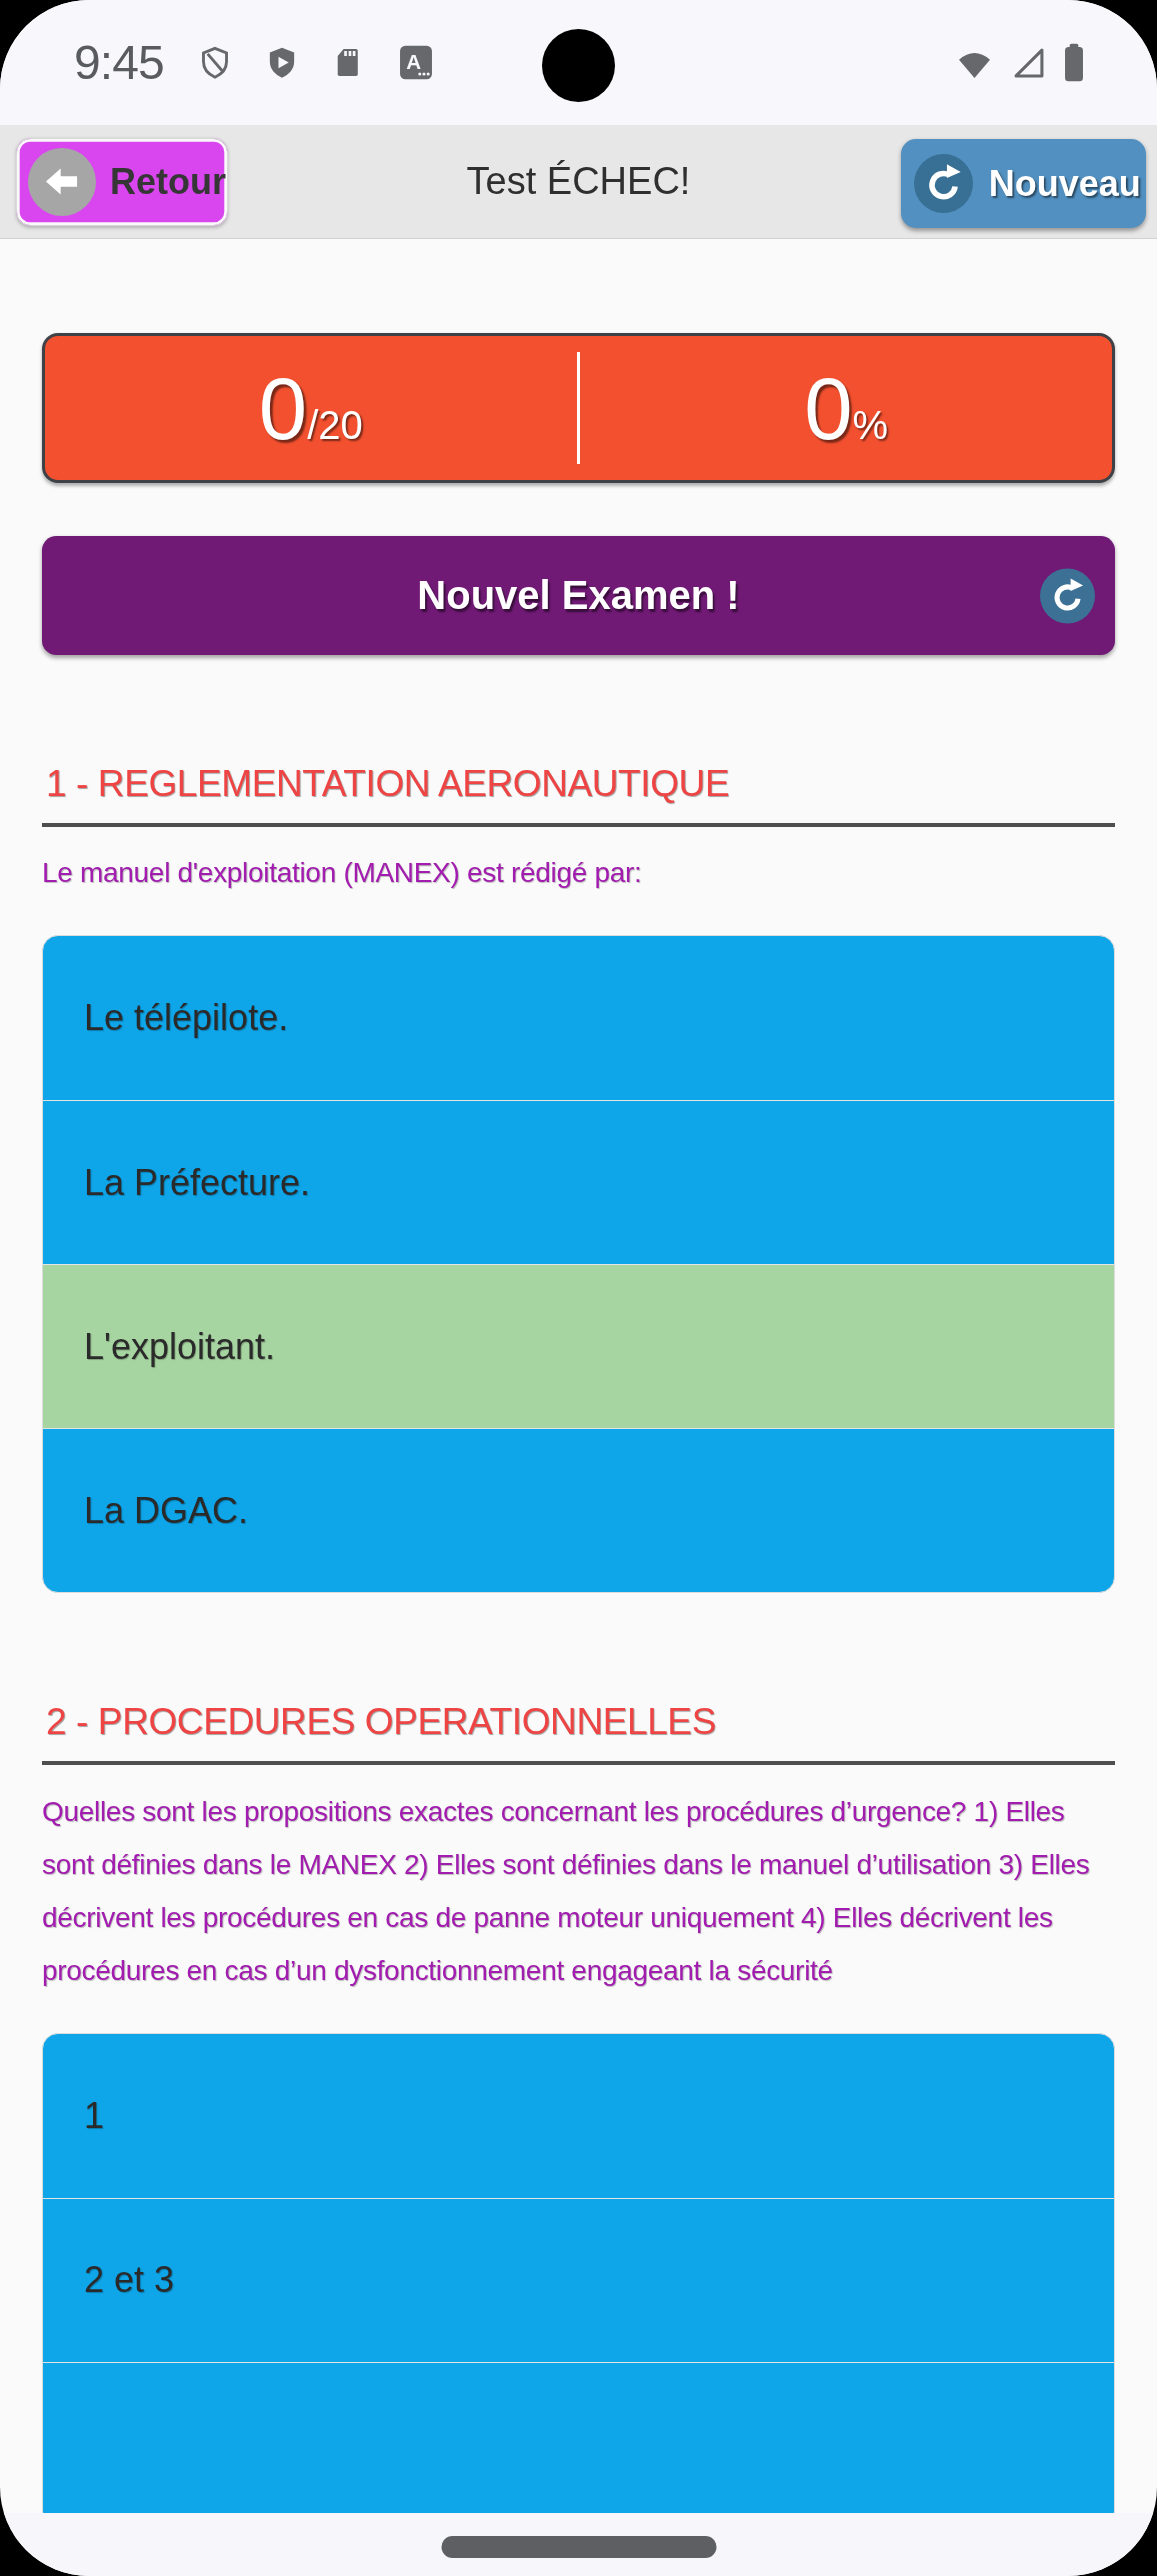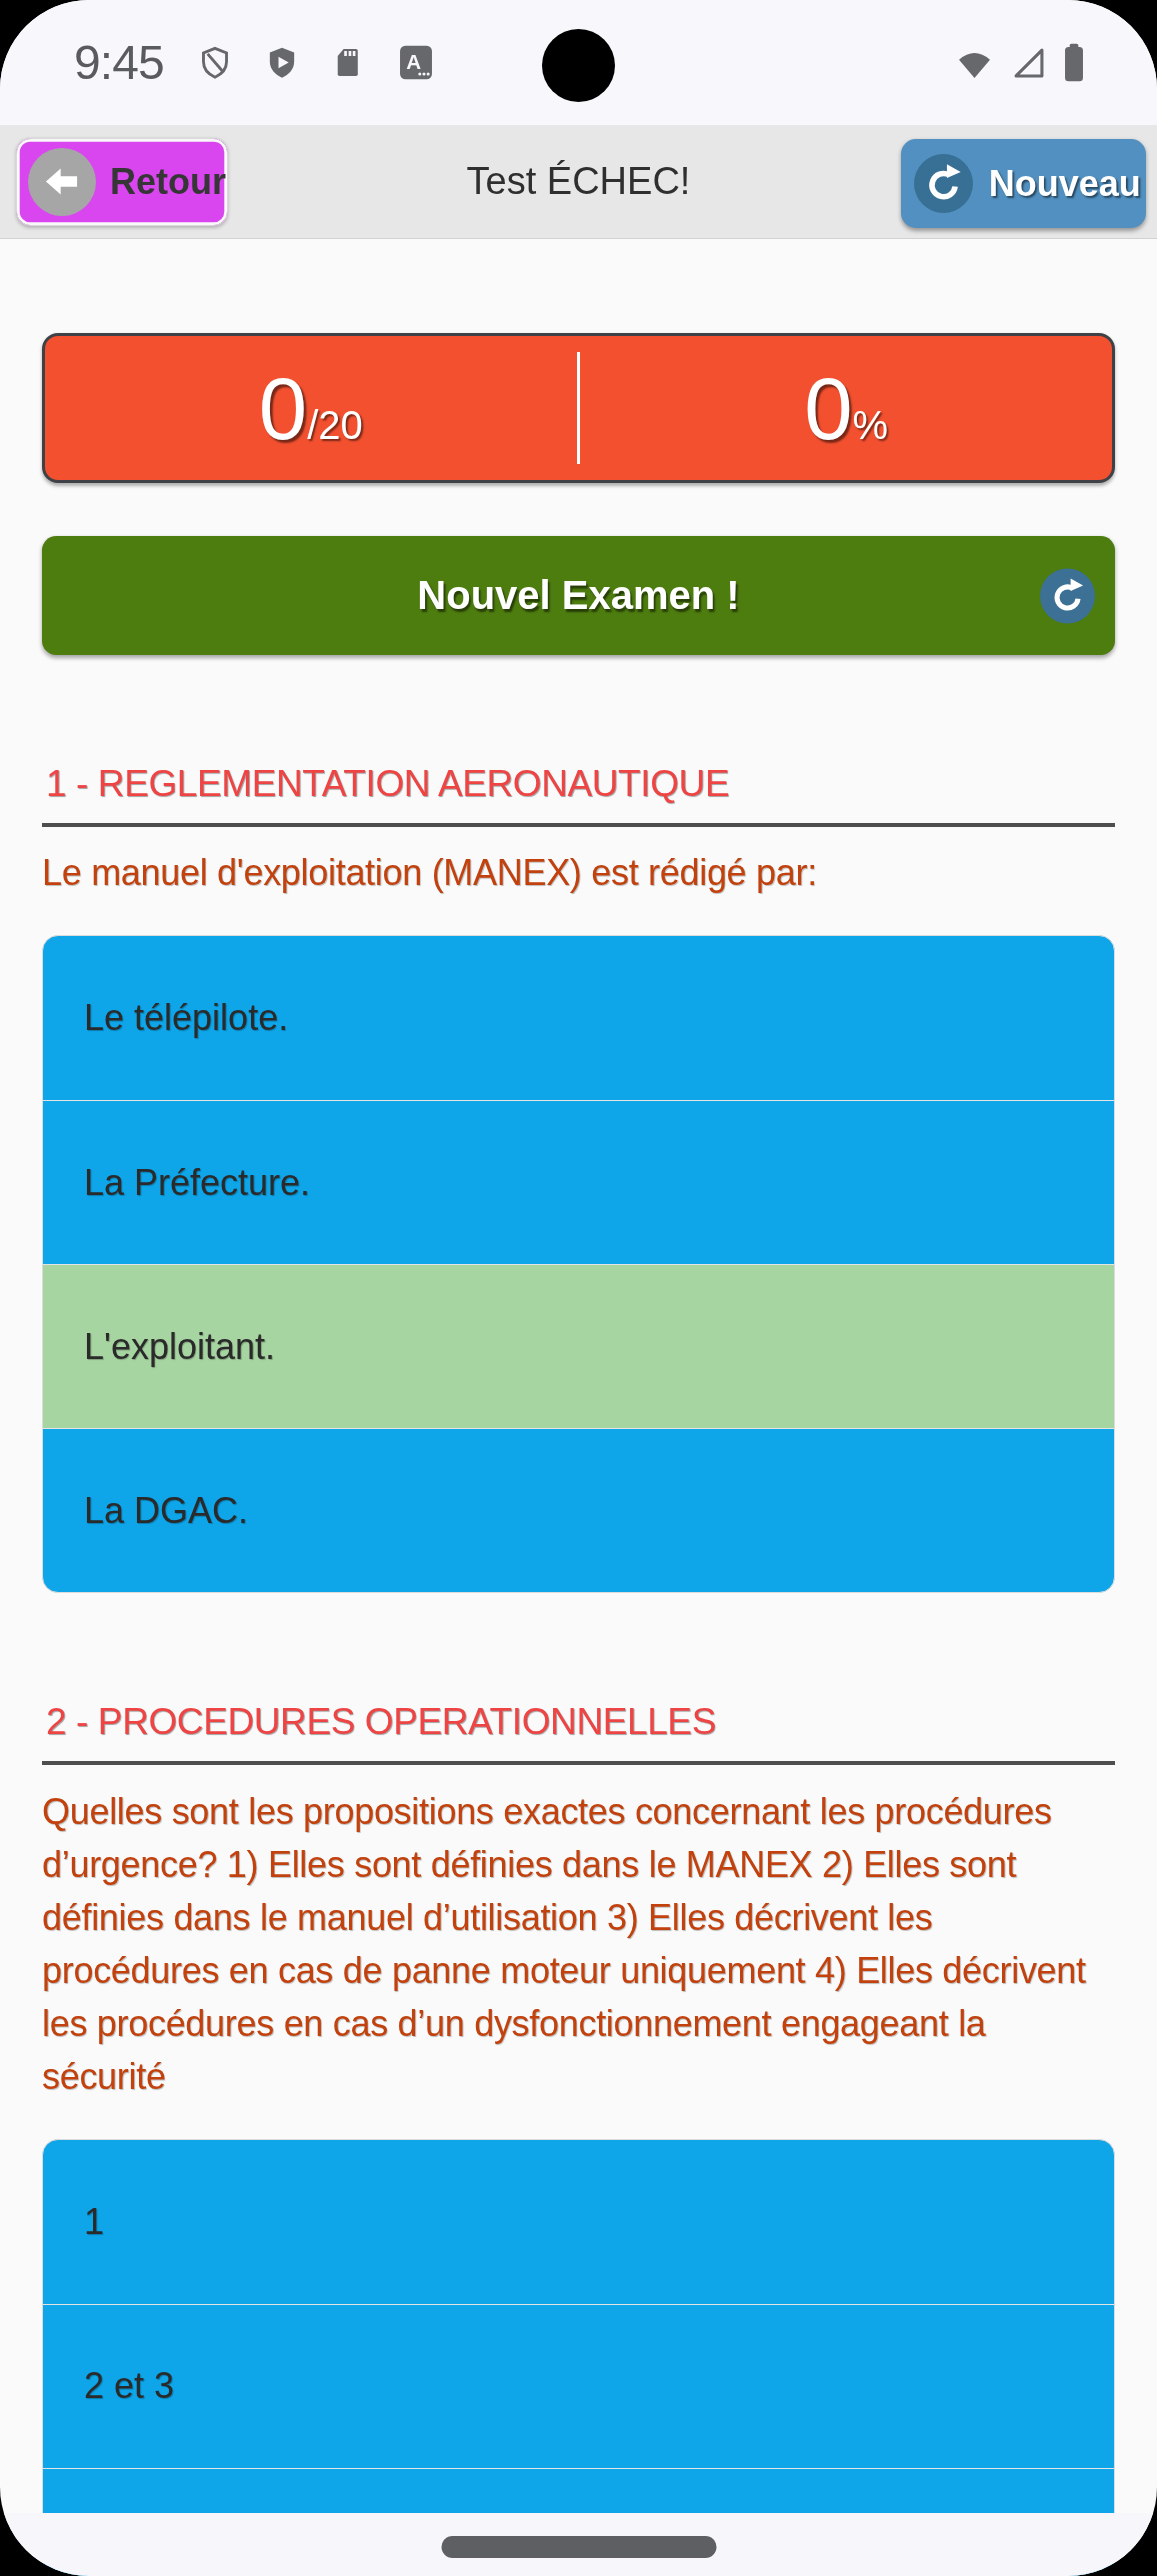--- a/index.html
+++ b/index.html
@@ -106,21 +106,21 @@
     text-shadow: 2.7px 2.7px 1.8px rgba(0,0,0,0.5);
   }
   .score-small {
     font-size: 40px; color: #fff;
     text-shadow: 1.8px 1.8px 1.8px rgba(0,0,0,0.5);
   }
   .score-divider { width: 3.6px; background: #fff; margin: 16px 0; }
   .new-exam {
     margin-top: 53px;
     width: 100%; height: 119px;
-    background: #4d7c0f;
+    background: #701a75;
     border: none; border-radius: 14.3px;
     box-shadow: 0 2.7px 4.5px rgba(0,0,0,0.35);
     position: relative;
     display: flex; align-items: center; justify-content: center;
     cursor: pointer;
     font-family: inherit;
   }
   .new-exam-label {
     font-size: 40px; font-weight: bold; color: #fff;
     text-shadow: 1.8px 2.7px 1.8px rgba(0,0,0,0.5);
@@ -136,22 +136,22 @@
     margin: 107px 4px 0;
     font-size: 37px; font-weight: 400;
     line-height: 43px;
     color: #ef4444;
     letter-spacing: -0.4px;
     text-shadow: 0.9px 0.9px 0.9px rgba(0,0,0,0.35);
   }
   .rule { margin: 18px 0 0; border: none; height: 3.6px; background: #4e4e4e; }
   .question {
     margin: 19.7px 0 0;
-    font-size: 36px; line-height: 53px;
-    color: #c2410c;
+    font-size: 28px; line-height: 53px;
+    color: #a21caf;
     letter-spacing: -0.3px;
     text-shadow: 0.9px 0.9px 0.9px rgba(0,0,0,0.25);
   }
   .answers {
     margin-top: 36px;
     background: #0ea5e9;
     border: 1.8px solid #dcdcdc;
     border-radius: 16px;
     overflow: hidden;
   }

